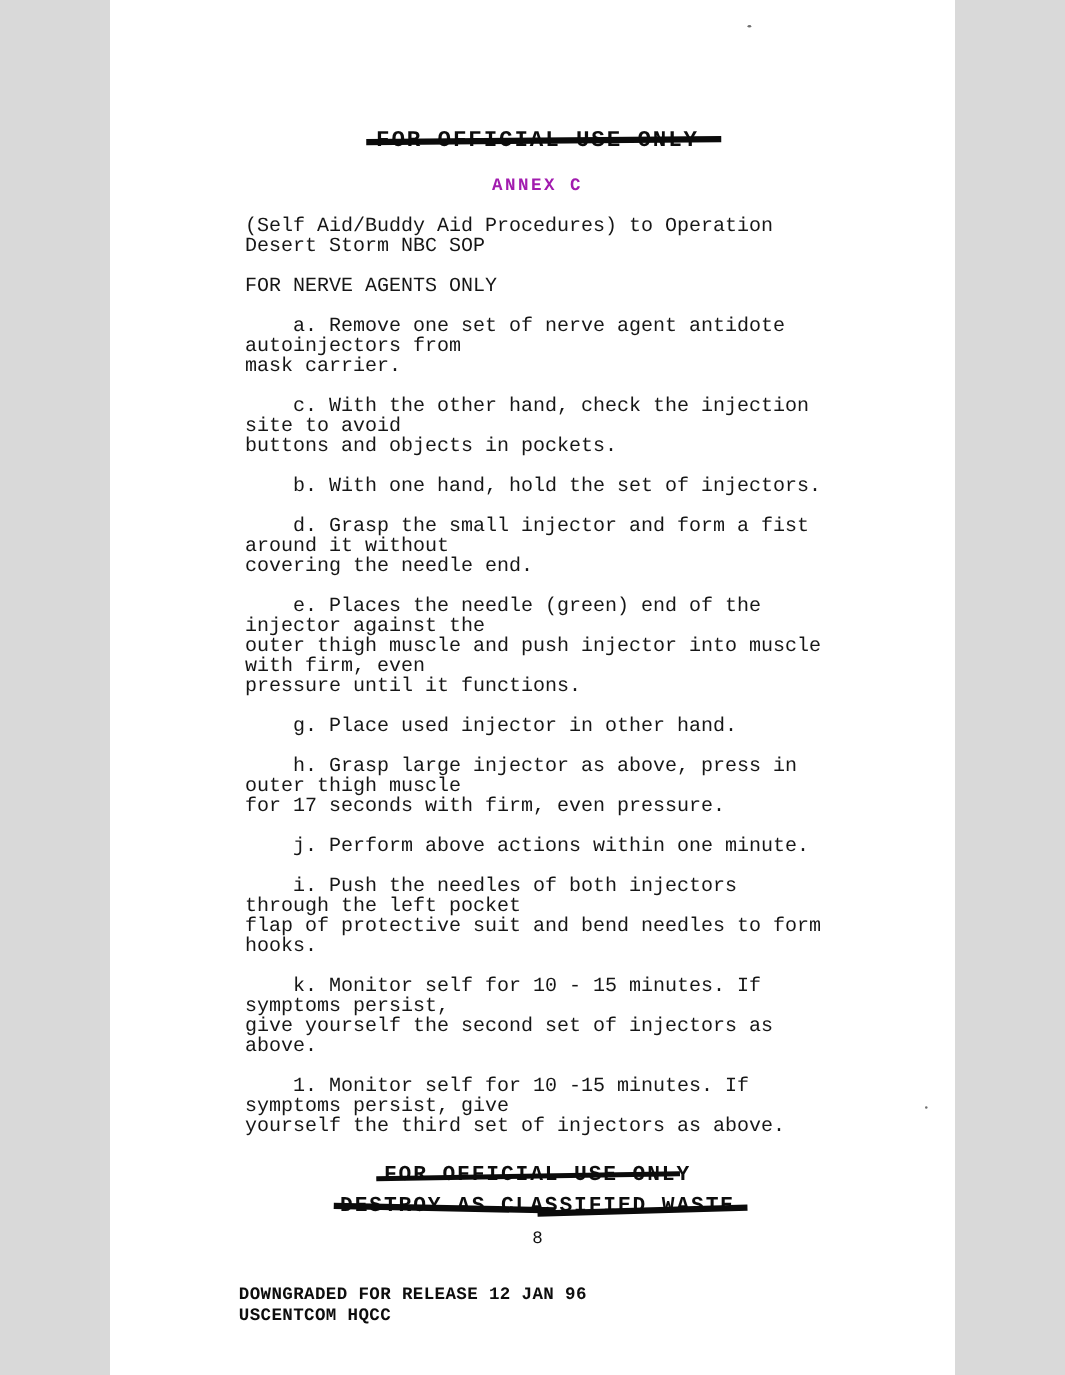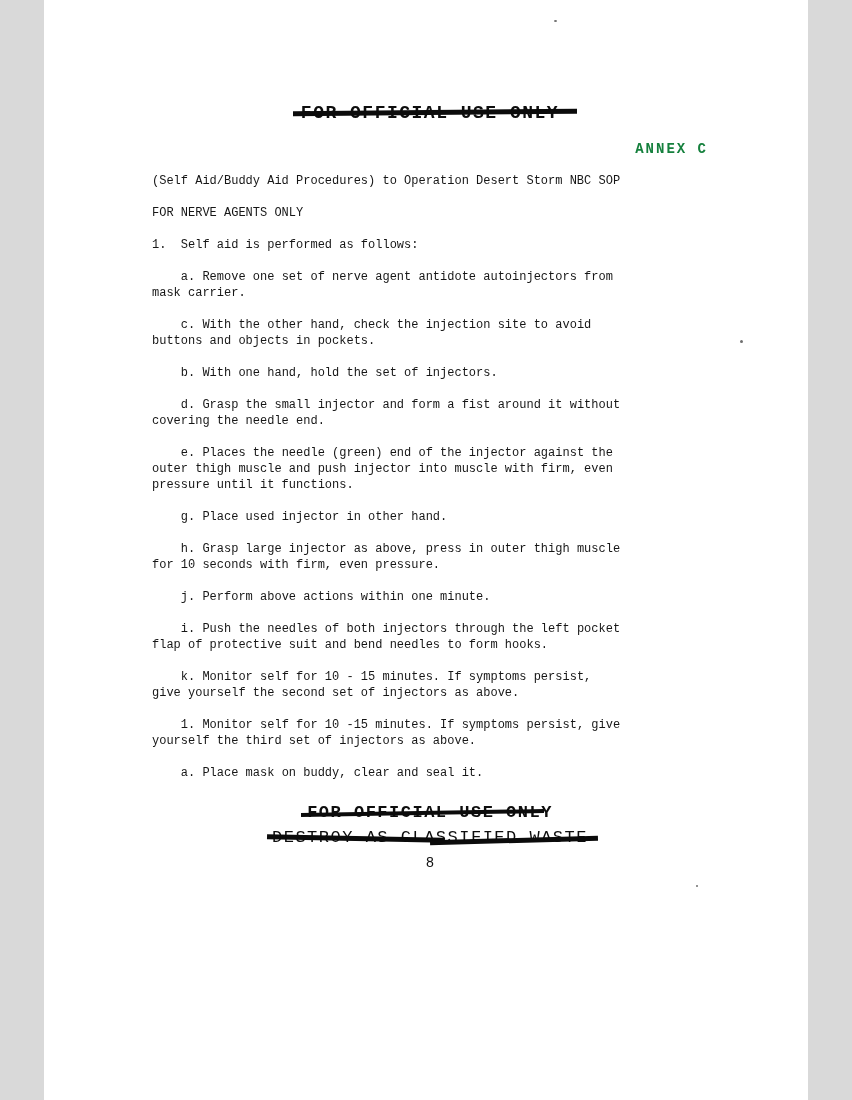--- a/index.html
+++ b/index.html
@@ -1,19 +1,19 @@
 <!DOCTYPE html>
 <html><head>
 <meta charset="utf-8">
 <style>
   * { margin: 0; padding: 0; box-sizing: border-box; }
   html, body { background: #d9d9d9; }
   .page {
     position: relative;
-    width: 764px;
+    width: 676px;
     height: 1100px;
     margin: 0 auto;
     background: #ffffff;
     color: #161616;
     font-family: "Liberation Mono", "DejaVu Sans Mono", monospace;
     overflow: hidden;
   }
   .content {
     position: absolute;
     left: 108px;
@@ -24,30 +24,30 @@
   .fouo-top {
     text-align: center;
     font-weight: bold;
     font-size: 18px;
     letter-spacing: 1.5px;
     line-height: 20px;
     margin-bottom: 18px;
     color: #0d0d0d;
   }
   .annex {
-    text-align: right;
+    text-align: center;
     font-weight: bold;
     font-size: 14px;
     letter-spacing: 2px;
     line-height: 16px;
     margin-bottom: 16px;
-    color: #15803d;
+    color: #a21caf;
   }
   .para {
-    font-size: 12px;
+    font-size: 16px;
     line-height: 16px;
     white-space: pre-wrap;
     margin-bottom: 16px;
     letter-spacing: 0px;
   }
   
   .struck { position: relative; display: inline-block; }
   .struck::after, .struck::before { content: ""; position: absolute; background: #0b0b0b; }
   .struck-top::after {
     left: -8px; right: -18px; top: 50%; margin-top: -3px; height: 5px;
@@ -70,21 +70,21 @@
     text-align: center;
   }
   .footer-class {
     font-weight: bold;
     font-size: 17px;
     letter-spacing: 1.5px;
     line-height: 24px;
     color: #0d0d0d;
   }
   .footer-destroy {
-    font-weight: normal;
+    font-weight: bold;
     font-size: 17px;
     letter-spacing: 1.5px;
     line-height: 24px;
     margin-top: 1px;
     color: #0d0d0d;
   }
   .page-number {
     font-size: 14px;
     line-height: 18px;
     margin-top: 4px;
@@ -121,48 +121,50 @@
     <div class="fouo-top">
       <span class="struck struck-top">FOR OFFICIAL USE ONLY</span>
     </div>
 
     <div class="annex">ANNEX C</div>
 
     <div class="para">(Self Aid/Buddy Aid Procedures) to Operation Desert Storm NBC SOP</div>
 
     <div class="para">FOR NERVE AGENTS ONLY</div>
 
-    <div class="para">1.  Self aid is performed as follows:</div>
     <div class="para">    a. Remove one set of nerve agent antidote autoinjectors from
 mask carrier.</div>
     <div class="para">    c. With the other hand, check the injection site to avoid
 buttons and objects in pockets.</div>
     <div class="para">    b. With one hand, hold the set of injectors.</div>
     <div class="para">    d. Grasp the small injector and form a fist around it without
 covering the needle end.</div>
     <div class="para">    e. Places the needle (green) end of the injector against the
 outer thigh muscle and push injector into muscle with firm, even
 pressure until it functions.</div>
     <div class="para">    g. Place used injector in other hand.</div>
     <div class="para">    h. Grasp large injector as above, press in outer thigh muscle
-for 10 seconds with firm, even pressure.</div>
+for 17 seconds with firm, even pressure.</div>
     <div class="para">    j. Perform above actions within one minute.</div>
     <div class="para">    i. Push the needles of both injectors through the left pocket
 flap of protective suit and bend needles to form hooks.</div>
     <div class="para">    k. Monitor self for 10 - 15 minutes. If symptoms persist,
 give yourself the second set of injectors as above.</div>
     <div class="para">    1. Monitor self for 10 -15 minutes. If symptoms persist, give
 yourself the third set of injectors as above.</div>
-    <div class="para">    a. Place mask on buddy, clear and seal it.</div>
 
     <div class="footer-center">
       <div class="footer-class">
         <span class="struck struck-f1">FOR OFFICIAL USE ONLY</span>
       </div>
       <div class="footer-destroy">
         <span class="struck struck-f2">DESTROY AS CLASSIFIED WASTE</span>
       </div>
       <div class="page-number">8</div>
     </div>
 
+    <div class="release">
+      <div>DOWNGRADED FOR RELEASE 12 JAN 96</div>
+      <div>USCENTCOM HQCC</div>
+    </div>
 
   </div>
 </div>
 
 </body></html>

